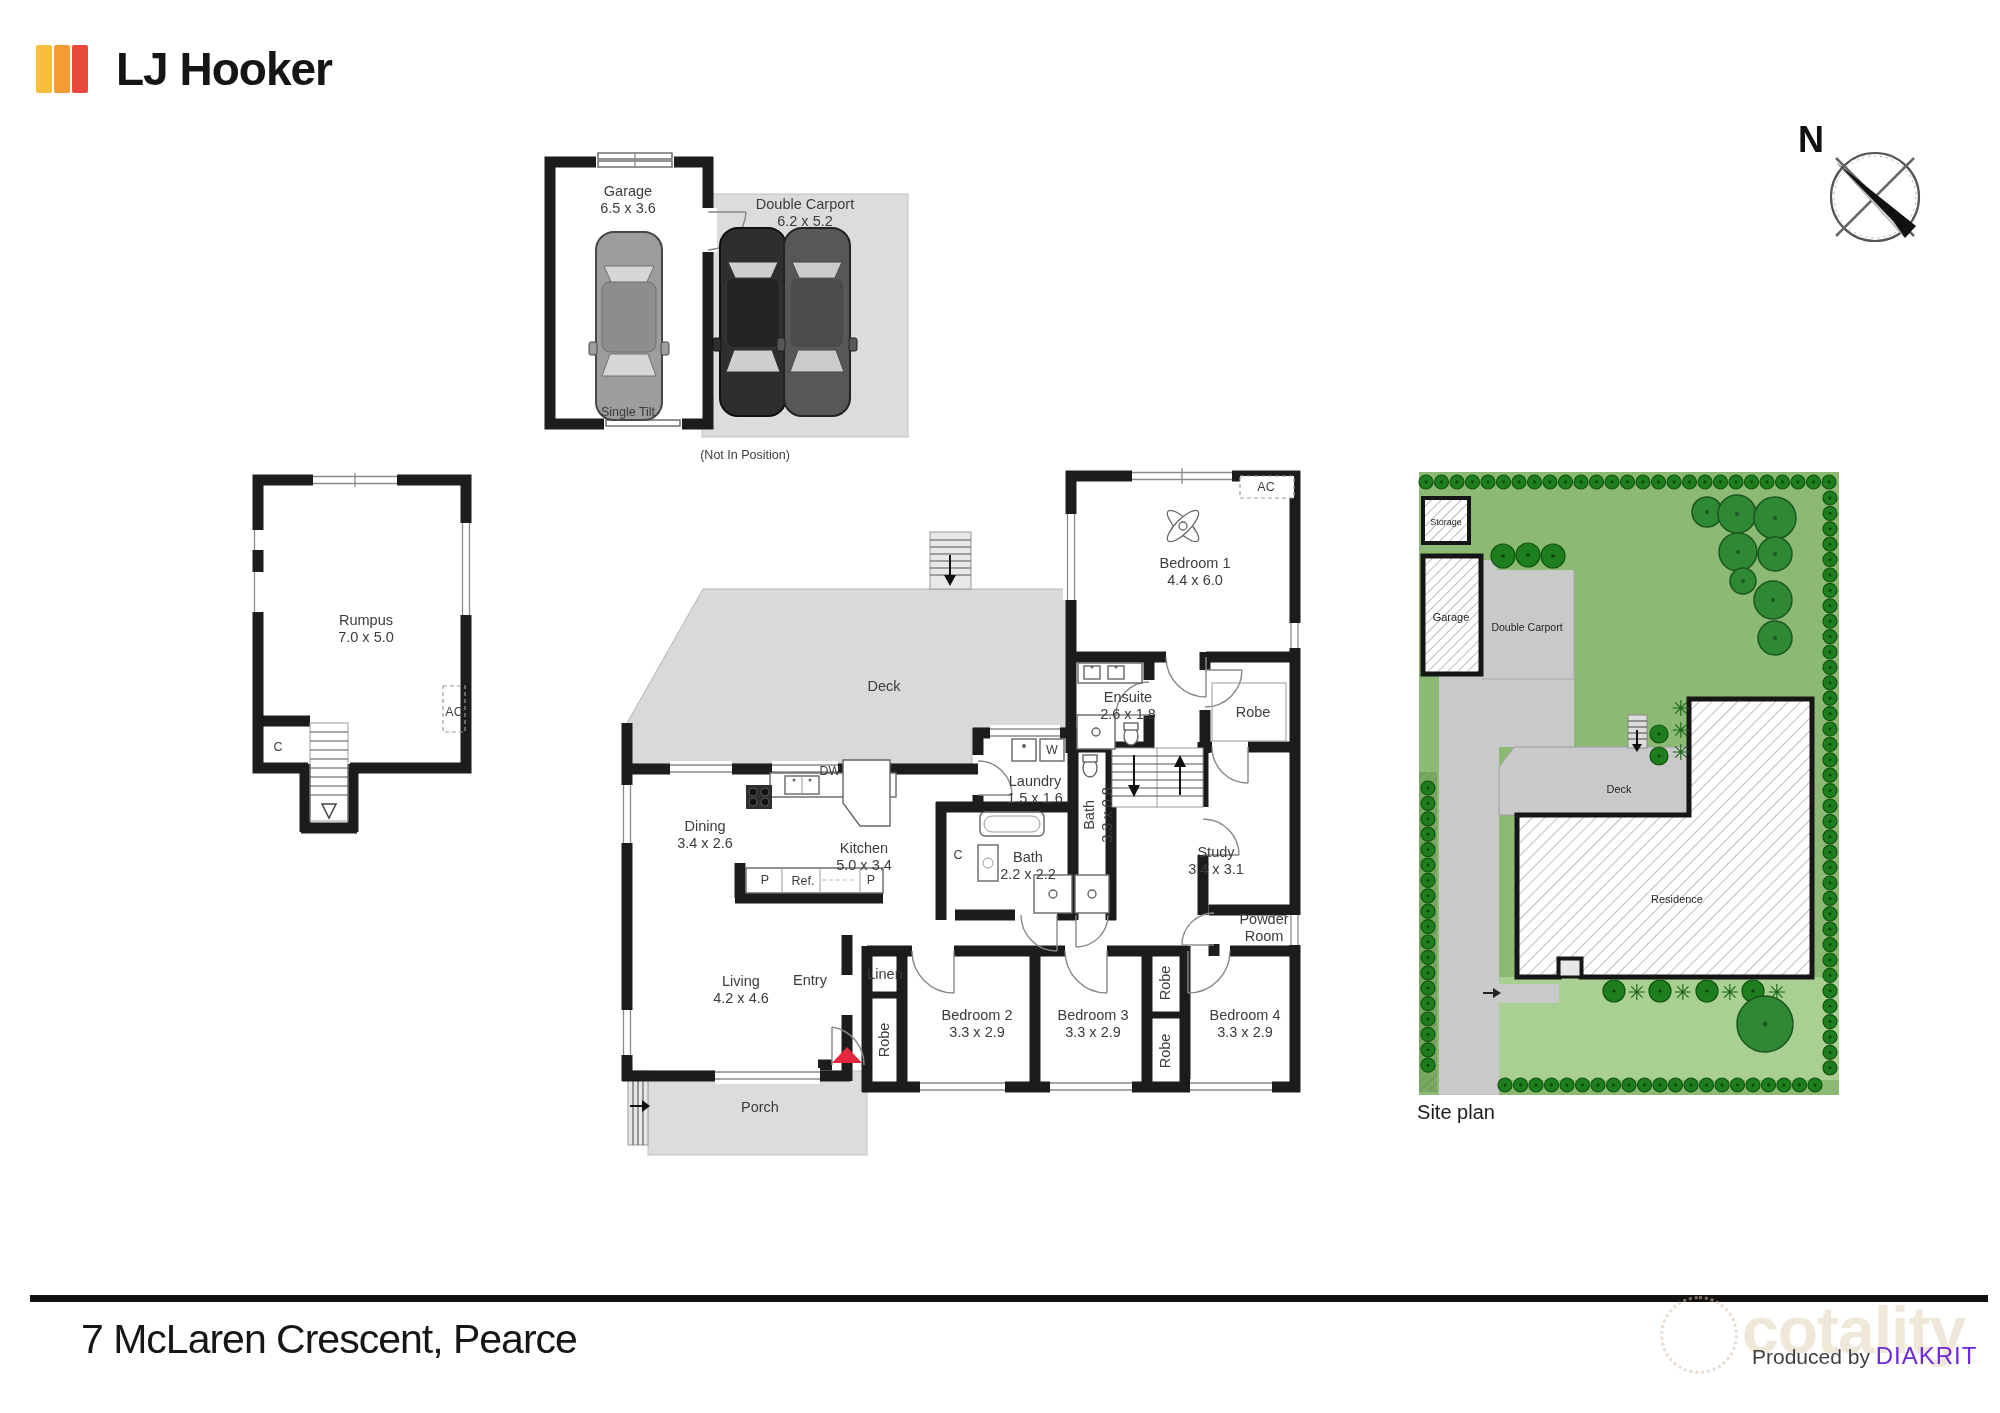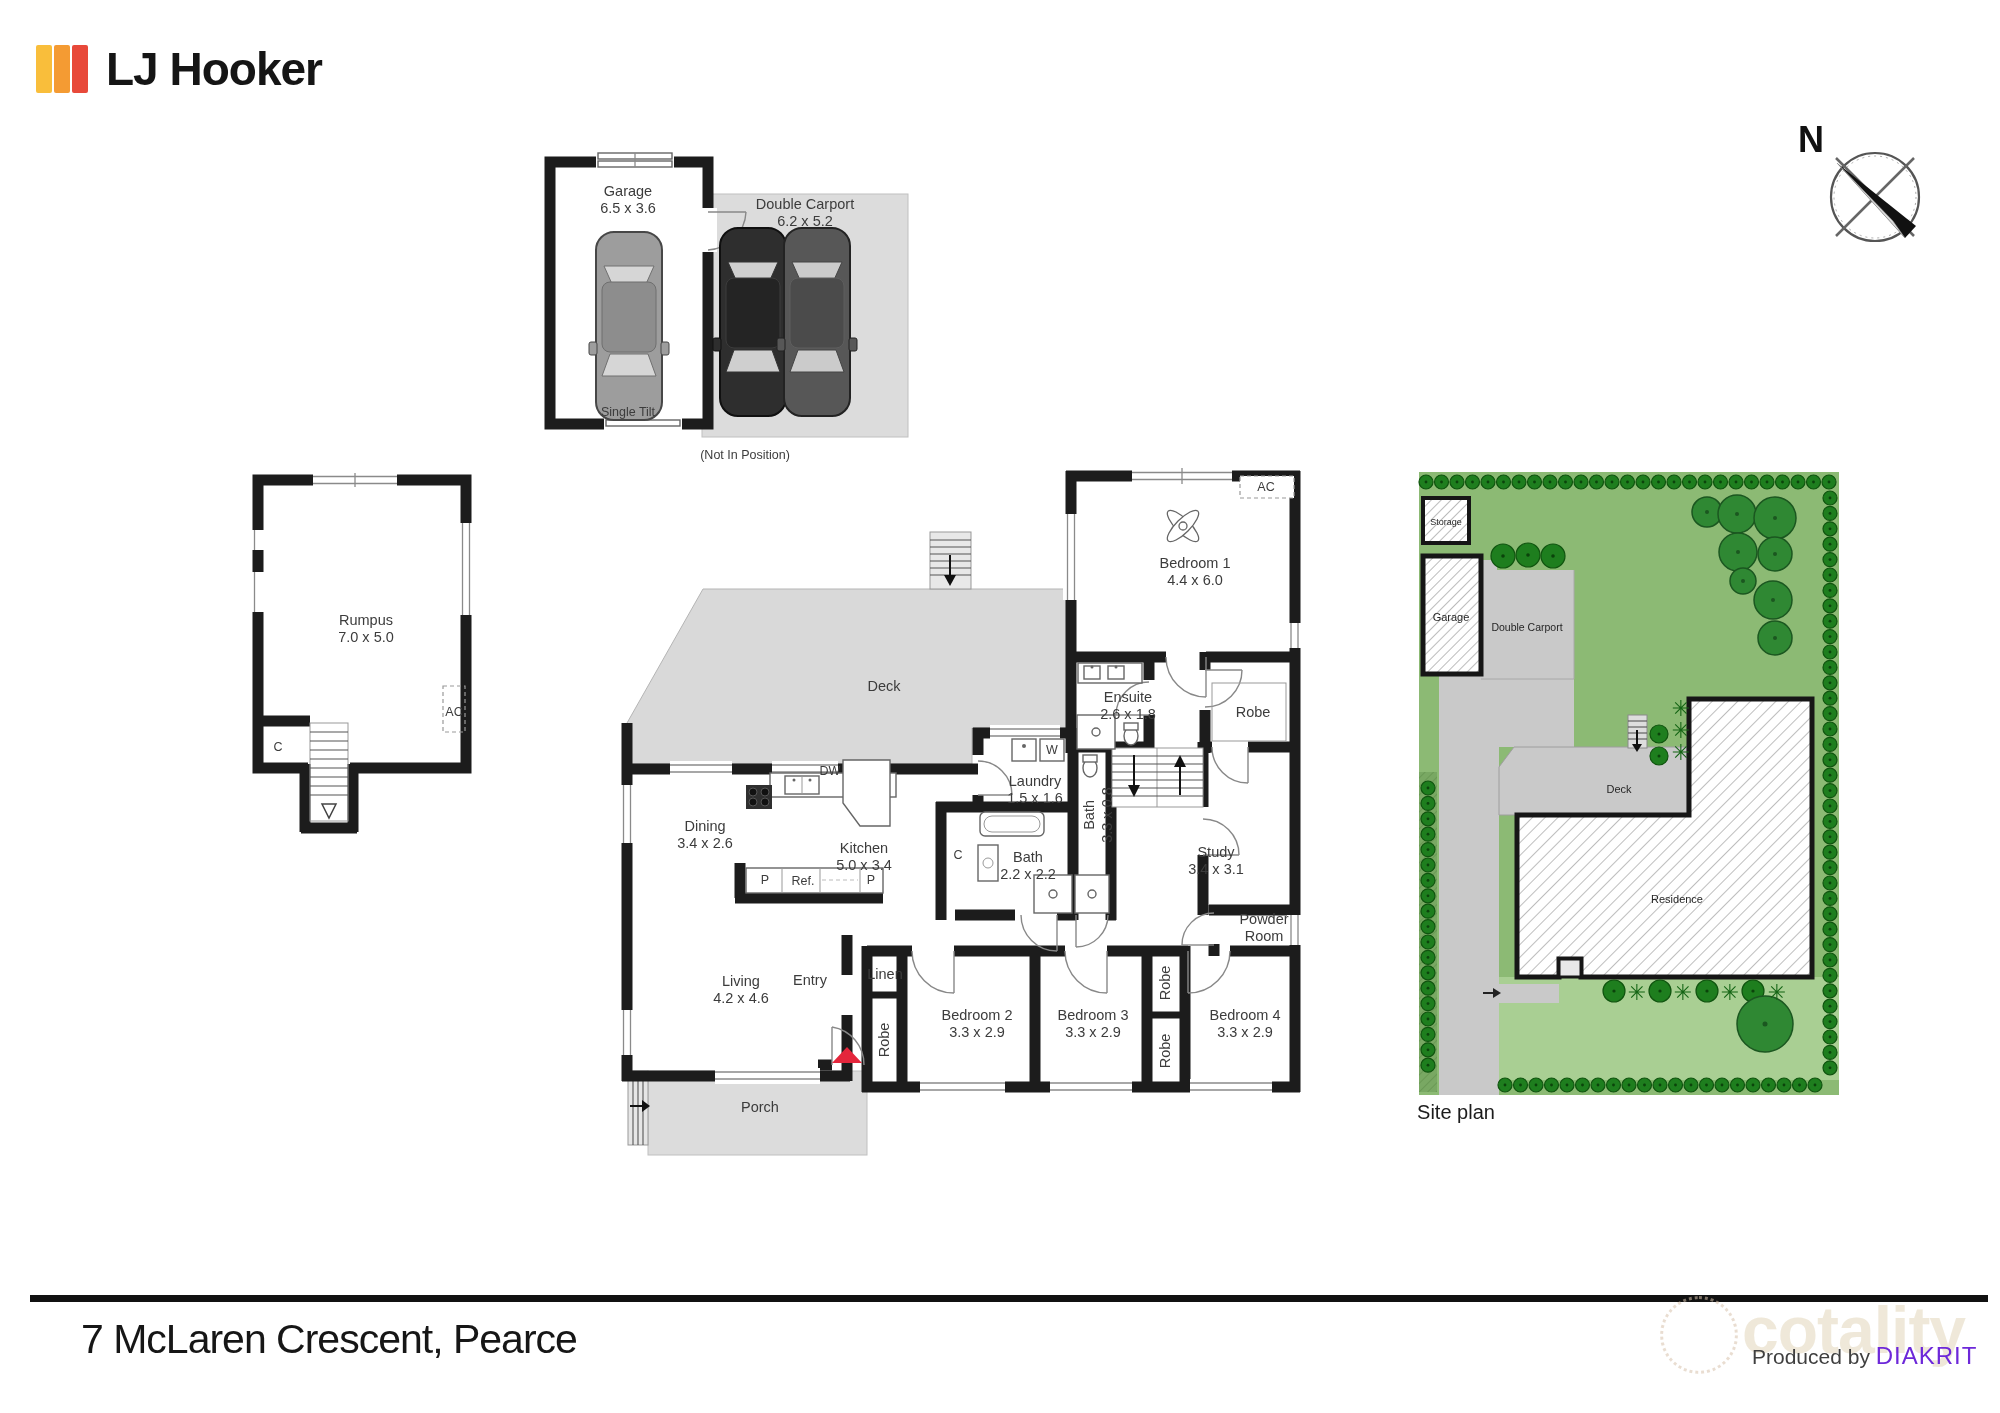--- a/index.html
+++ b/index.html
@@ -8,21 +8,21 @@
   svg{position:absolute;overflow:visible;}
   
   .lbl{position:absolute;transform:translate(-50%,-50%);text-align:center;font-size:14.5px;
        line-height:1.2;color:#3c3c3c;white-space:nowrap;}
   .sm{font-size:12.5px;}
   .v{writing-mode:vertical-rl;transform:translate(-50%,-50%) rotate(180deg);}
   .wrap{white-space:normal;width:70px;}
   .vpair{display:flex;gap:1px;}
   .vpair span{writing-mode:vertical-rl;transform:rotate(180deg);}
   
-  .logo{position:absolute;left:36px;top:42px;display:flex;align-items:center;gap:18px;}
+  .logo{position:absolute;left:36px;top:42px;display:flex;align-items:center;gap:28px;}
   .flag{display:flex;gap:2px;align-items:flex-end;}
   .flag i{display:block;width:16px;height:48px;border-radius:2px;}
   .brand{font-size:46px;font-weight:700;letter-spacing:-1px;color:#151515;}
   
   .w{stroke:#1c1c1c;stroke-width:11;stroke-linecap:butt;}
   .wt{stroke:#1c1c1c;stroke-width:7;stroke-linecap:butt;}
   .wallrect{fill:#ffffff;stroke:#1c1c1c;stroke-width:11;}
   .winbox{fill:#ffffff;}
   .winln{stroke:#8a8a8a;stroke-width:1.3;}
   .door{fill:none;stroke:#888;stroke-width:1.4;}

